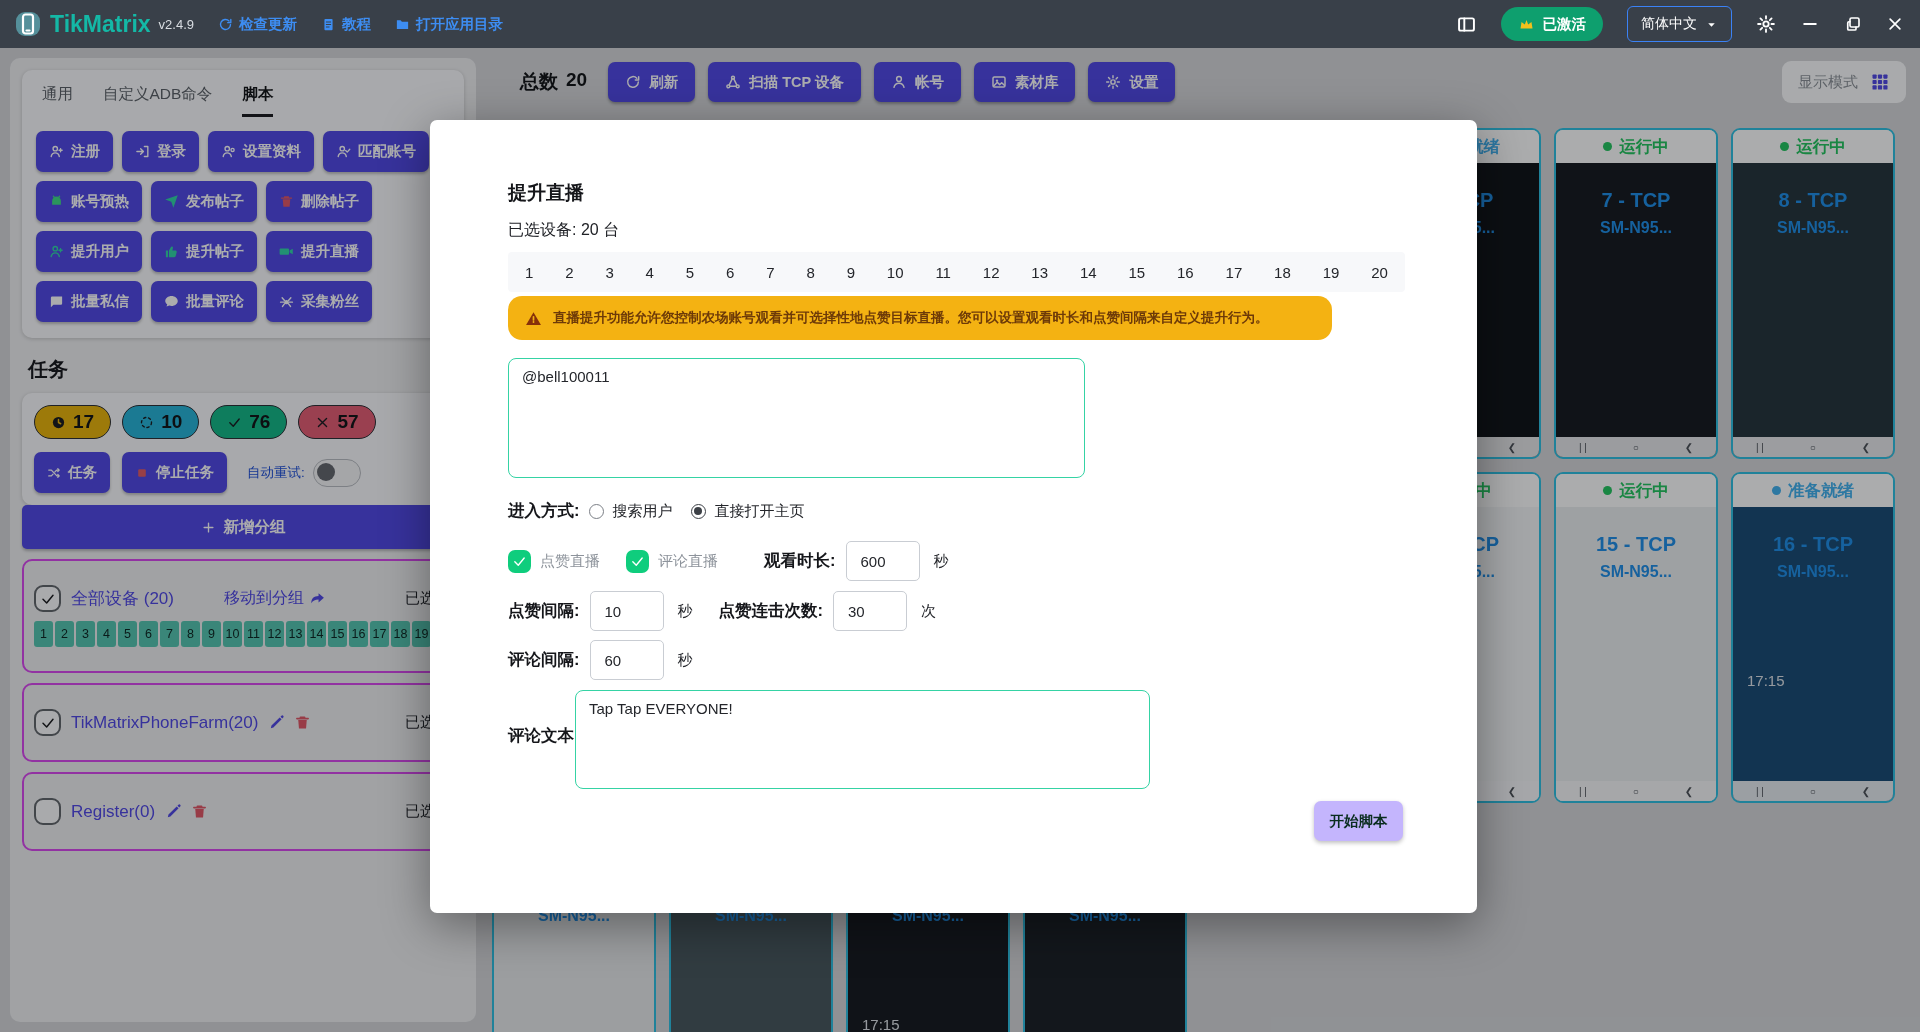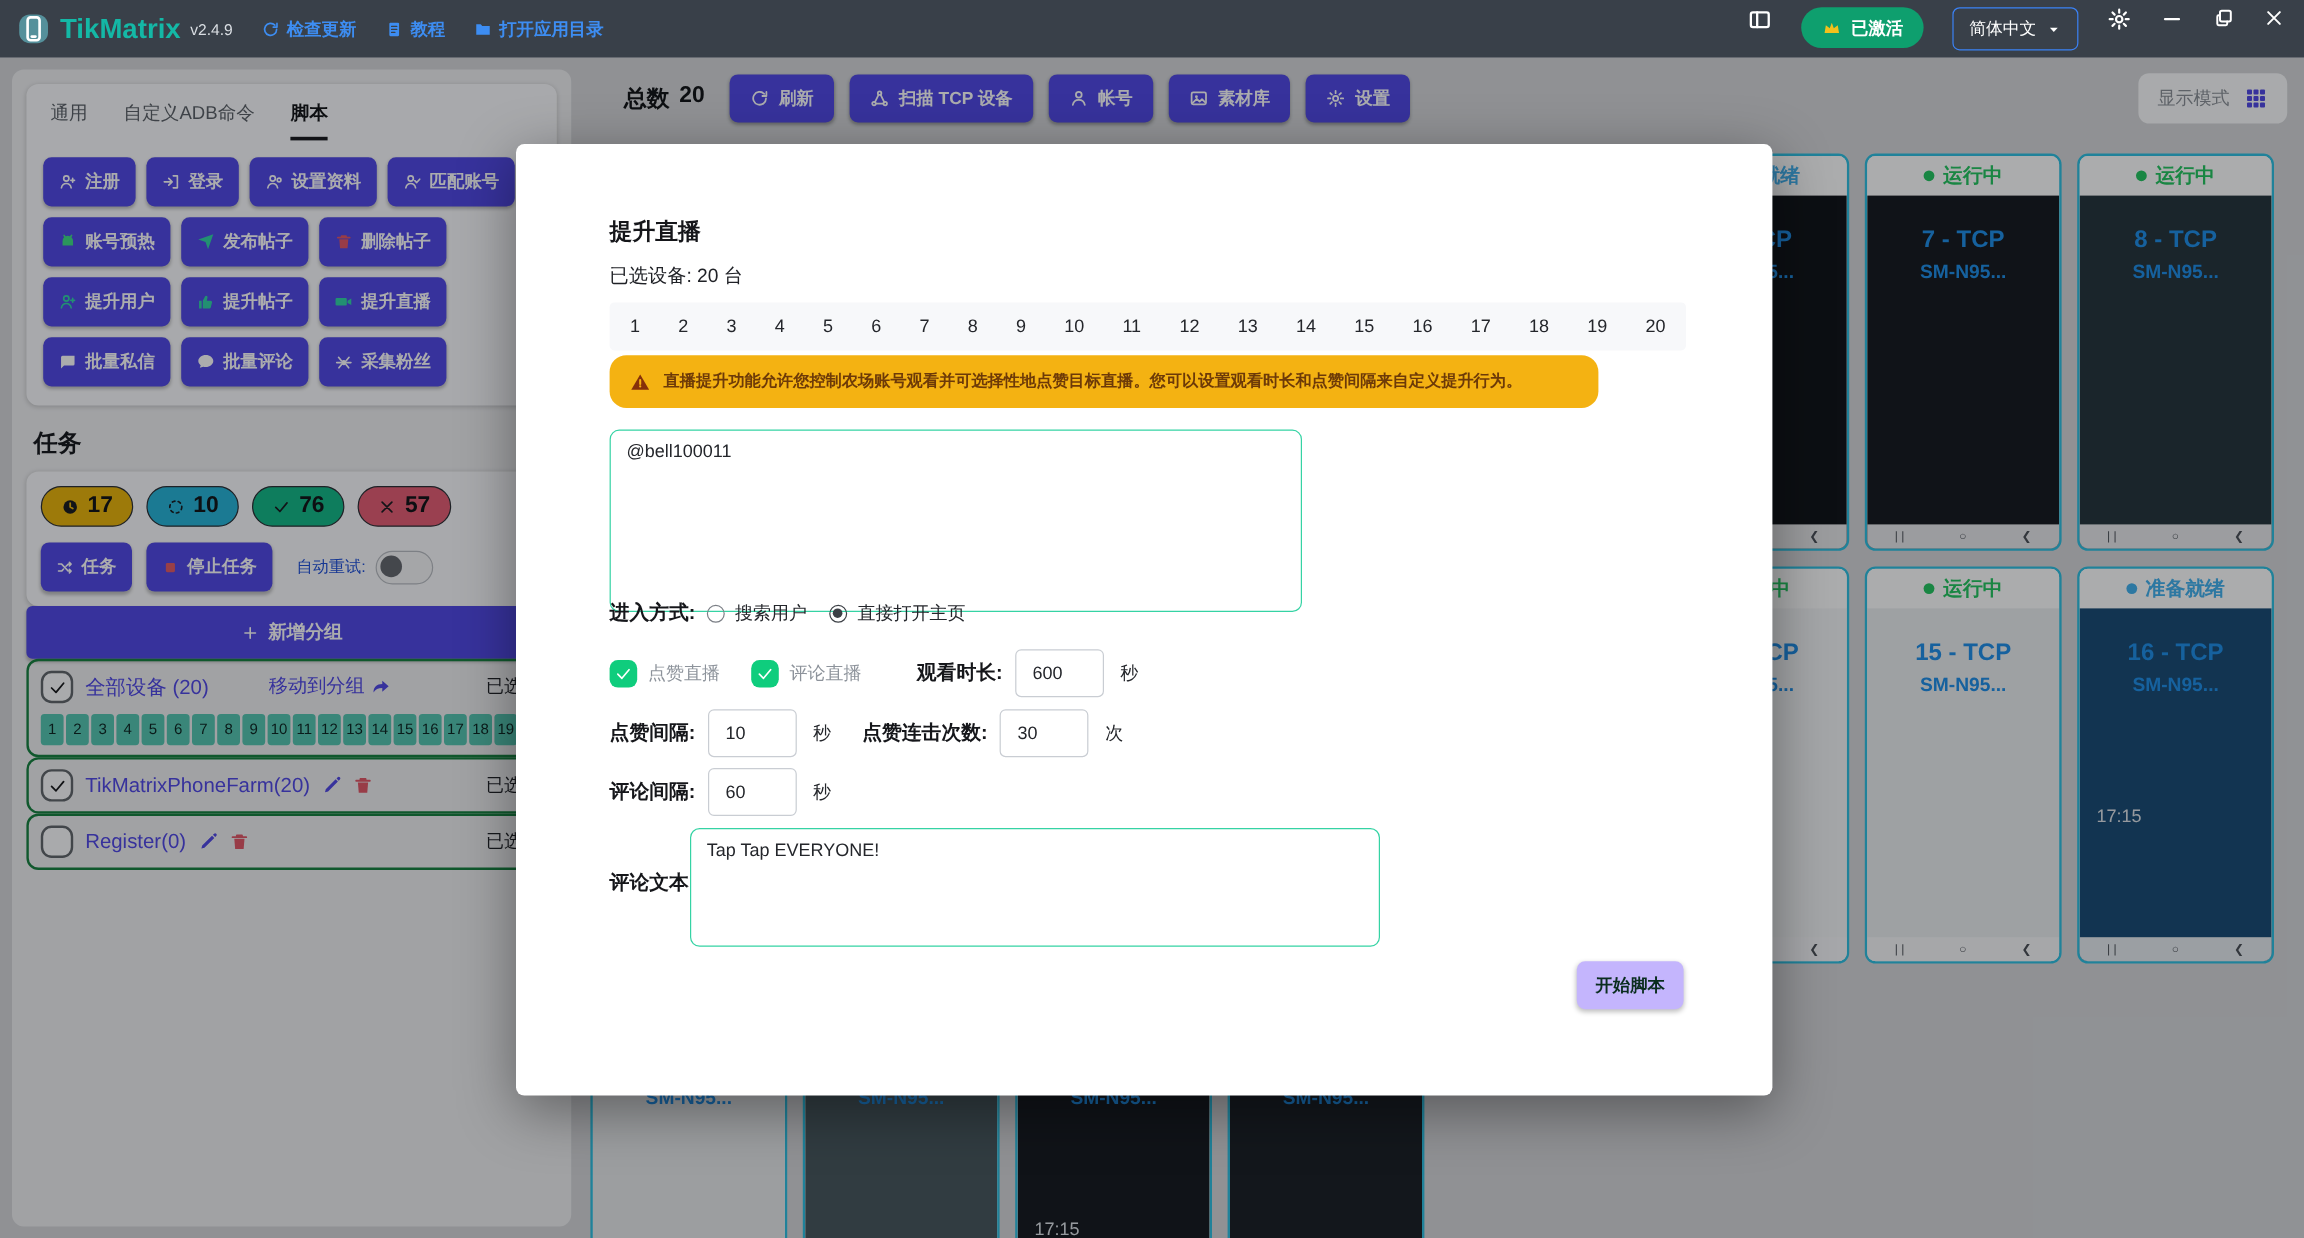--- a/index.html
+++ b/index.html
@@ -9,21 +9,21 @@
   .ic svg{width:100%;height:100%}
   
   .topbar{position:absolute;top:0;left:0;right:0;height:48px;background:#394049;display:flex;
           align-items:center;padding:0 16px;box-sizing:border-box;z-index:3}
   .logo{width:36px;height:36px;border-radius:9px;background:#55909b;display:flex;align-items:center;
         justify-content:center;color:#ffffff}
   .app-title{color:#14b8a6;font-size:23px;font-weight:bold;margin-left:10px;white-space:nowrap}
   .app-version{color:#d9dde2;font-size:13px;margin-left:8px}
   .tb-link{display:flex;align-items:center;gap:6px;color:#3d8df2;font-size:14.5px;font-weight:bold;
            margin-left:24px;cursor:pointer;white-space:nowrap}
-  .tb-right{margin-left:auto;display:flex;gap:24px}
+  .tb-right{margin-left:auto;display:flex;align-items:center;gap:24px}
   .activated-pill{background:#0e9f6e;border-radius:17px;height:34px;display:flex;align-items:center;
                   gap:8px;padding:0 17px;color:#fff;font-size:14.5px;font-weight:bold;white-space:nowrap}
   .lang-btn{border:1.5px solid #3b82f6;border-radius:6px;height:34px;display:flex;align-items:center;
             gap:8px;padding:0 13px;color:#fff;font-size:14px;background:transparent;white-space:nowrap}
   .winic{color:#fff;display:flex;cursor:pointer}
   
   .sidebar{position:absolute;left:10px;top:58px;width:466px;height:964px;background:#f0f0f2;
            border-radius:10px;padding:12px;box-sizing:border-box;z-index:1}
   .tabcard{background:#fbfbfd;border-radius:10px;box-shadow:0 1px 4px rgba(0,0,0,.18);padding:12px 14px 16px}
   .tabs{display:flex;gap:30px;padding:2px 6px 0}
@@ -39,21 +39,21 @@
   .badge{height:32px;border:1.5px solid #2a2d33;border-radius:17px;display:flex;align-items:center;
          gap:7px;padding:0 16px;font-size:19px;font-weight:bold;color:#101114;white-space:nowrap}
   .taskrow{display:flex;align-items:center;gap:12px;margin-top:13px}
   .auto-retry{display:flex;align-items:center;gap:8px;margin-left:8px;color:#1d4ed8;font-size:13.5px;white-space:nowrap}
   .toggle{width:46px;height:26px;border:1px solid #b9bcc2;border-radius:14px;background:#f6f6f8;
           position:relative;cursor:pointer}
   .toggle i{position:absolute;left:3px;top:3px;width:18px;height:18px;border-radius:50%;background:#63666d}
   .add-group{width:100%;background:#4f46e5;border:none;color:#fff;height:44px;border-radius:5px;
              font-size:15.5px;font-weight:bold;display:flex;align-items:center;justify-content:center;
              gap:8px;box-shadow:0 2px 3px rgba(0,0,0,.25);cursor:pointer;font-family:inherit}
-  .gcard{border:2px solid #15803d;border-radius:10px;padding:8px 10px}
+  .gcard{border:2px solid #d946ef;border-radius:10px;margin-top:10px;padding:24px 10px}
   .grow{display:flex;align-items:center;gap:10px}
   .gcheck{width:27px;height:27px;border:2.5px solid #606469;border-radius:9px;background:#fcfcfd;
           display:flex;align-items:center;justify-content:center;color:#17181b;box-sizing:border-box;
           cursor:pointer;flex:none}
   .gname{color:#4f46e5;font-size:17px;white-space:nowrap;cursor:pointer}
   .gmove{color:#4f46e5;font-size:16px;display:flex;align-items:center;gap:5px;margin-left:40px;
          white-space:nowrap;cursor:pointer}
   .gsel{margin-left:auto;color:#1d1f24;font-size:15px;padding-right:2px;white-space:nowrap}
   .gicons{display:flex;align-items:center;gap:9px}
   .chips{display:flex;gap:2px;margin-top:9px}
@@ -86,21 +86,21 @@
   .modal{position:absolute;left:430px;top:120px;width:1047px;height:793px;background:#fff;
          border-radius:7px;box-shadow:0 12px 48px rgba(0,0,0,.4);z-index:6}
   .m-title{position:absolute;left:78px;top:60px;font-size:19px;font-weight:bold;color:#15161a}
   .m-selected{position:absolute;left:78px;top:100px;font-size:16px;color:#202227}
   .m-strip{position:absolute;left:78px;top:132px;width:897px;height:40px;background:#f7f8fa;border-radius:4px;
            display:flex;align-items:center;justify-content:space-between;padding:0 17px;box-sizing:border-box;
            font-size:15px;color:#24262b}
   .m-warn{position:absolute;left:78px;top:176px;width:824px;height:44px;background:#f4b212;border-radius:14px;
           display:flex;align-items:center;gap:11px;padding:0 17px;box-sizing:border-box;font-size:13.5px;
           color:#6d3a08;font-weight:bold;white-space:nowrap}
-  .m-ta1{position:absolute;left:78px;top:238px;width:577px;height:152px}
+  .m-ta1{position:absolute;left:78px;top:238px;width:577px;height:120px}
   .m-ta2{position:absolute;left:145px;top:570px;width:575px;height:99px}
   textarea.mta{width:100%;height:100%;box-sizing:border-box;border:1px solid #35d3a4;border-radius:8px;
                padding:9px 13px;font-size:15px;color:#24262b;font-family:inherit;resize:none;outline:none}
   .m-entry{position:absolute;left:78px;top:378px;height:26px;display:flex;align-items:center;gap:9px;
            font-size:15px;color:#24262b;white-space:nowrap}
   .blbl{font-size:16.5px;font-weight:bold;color:#15161a;white-space:nowrap}
   .radio{width:15px;height:15px;border:1.5px solid #7b7f86;border-radius:50%;box-sizing:border-box;
          position:relative;cursor:pointer;flex:none}
   .radio.on{border-color:#3c4046}
   .radio.on::after{content:"";position:absolute;inset:2.5px;background:#3c4046;border-radius:50%}

